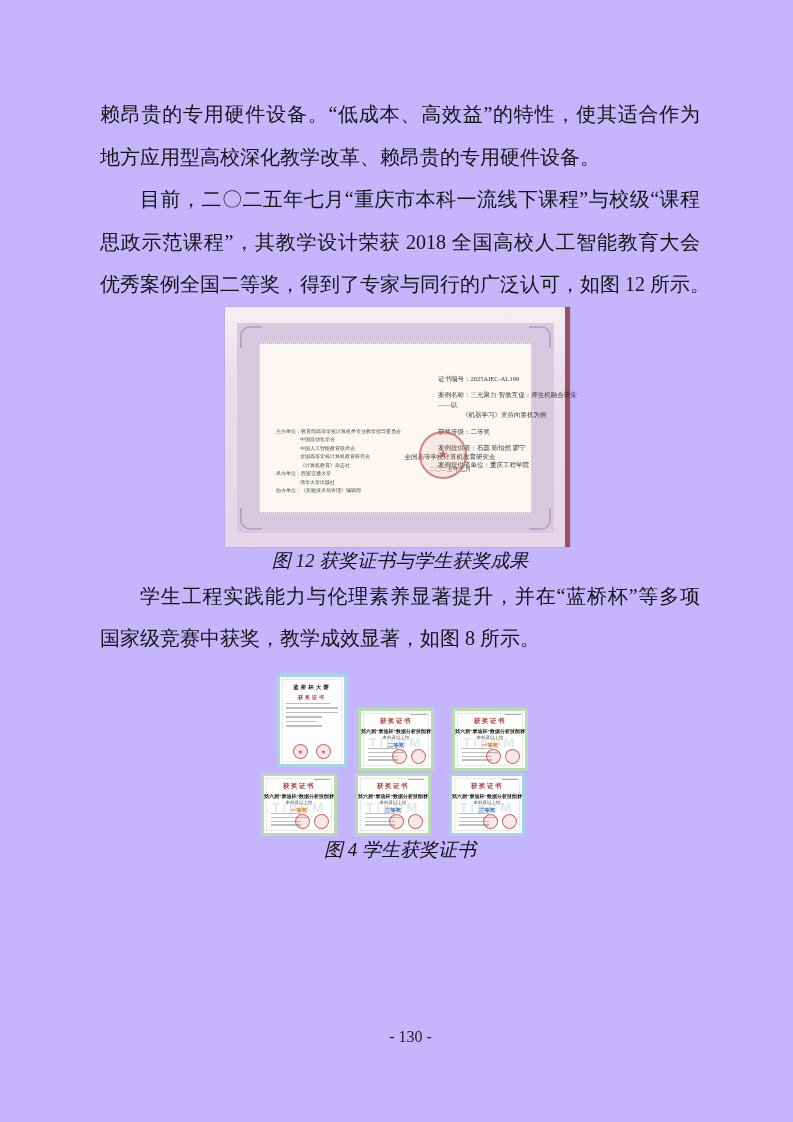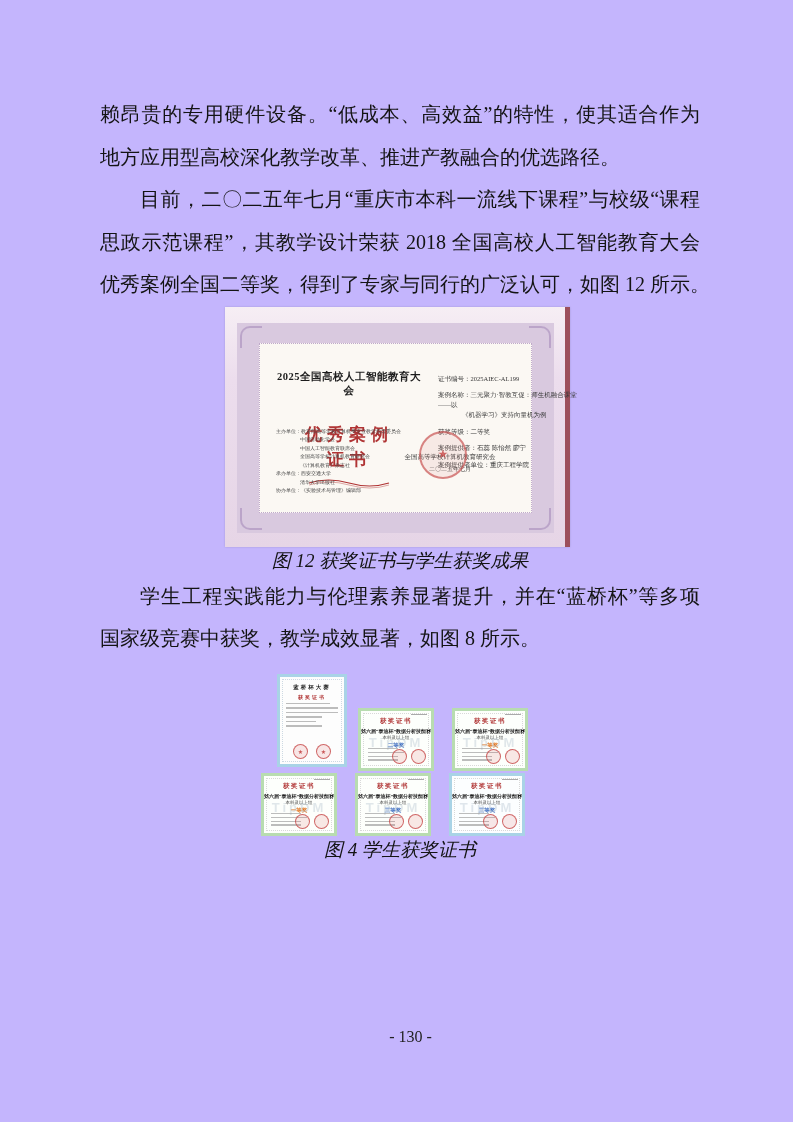--- a/index.html
+++ b/index.html
@@ -83,46 +83,35 @@
   .page-number{position:absolute;left:0;right:0;top:1028px;text-align:center;font-size:16px;color:#222;
                font-family:"Liberation Serif","DejaVu Serif",serif;padding-left:28px;}
 </style>
 </head>
 <body>
 
 <div class="page">
   <div class="content">
 
     <div class="bline just">赖昂贵的专用硬件设备。“低成本、高效益”的特性，使其适合作为</div>
-    <div class="bline">地方应用型高校深化教学改革、推进产教融合的优选路径。</div>
+    <div class="bline">地方应用型高校深化教学改革、赖昂贵的专用硬件设备。</div>
 
     <div class="bline just ind">目前，二〇二五年七月“重庆市本科一流线下课程”与校级“课程</div>
     <div class="bline just">思政示范课程”，其教学设计荣获 2018 全国高校人工智能教育大会</div>
     <div class="bline just">优秀案例全国二等奖，得到了专家与同行的广泛认可，如图 12 所示。</div>
 
     <div class="fig12">
       <div class="spine"></div>
       <div class="cert-outer">
         <div class="corner c-tl"></div>
         <div class="corner c-tr"></div>
         <div class="corner c-br"></div>
         <div class="corner c-bl"></div>
         <div class="cert-inner">
 
-          <div class="cert-left">
-            <div class="conf-title">2025全国高校人工智能教育大会</div>
-            <div class="award-big">
-              <div>优秀案例</div>
-              <div>证书</div>
-            </div>
-            <svg class="flourish" width="86" height="12" viewBox="0 0 86 12">
-              <path d="M3 6 Q 22 0 43 6 T 83 6" stroke="#b03434" stroke-width="1.2" fill="none"></path>
-              <path d="M3 8 Q 22 2 43 8 T 83 8" stroke="#b03434" stroke-width="0.7" fill="none" opacity="0.6"></path>
-            </svg>
-          </div>
 
           <div class="cert-right">
             <div class="row">证书编号：2025AIEC-AL199</div>
             <div class="row">
               <div>案例名称：三元聚力·智教互促：师生机融合课堂——以</div>
               <div class="cont">《机器学习》支持向量机为例</div>
             </div>
             <div class="row">获奖等级：二等奖</div>
             <div class="row">案例提供者：石蕊 陈怡然 廖宁</div>
             <div class="row">案例提供者单位：重庆工程学院</div>

